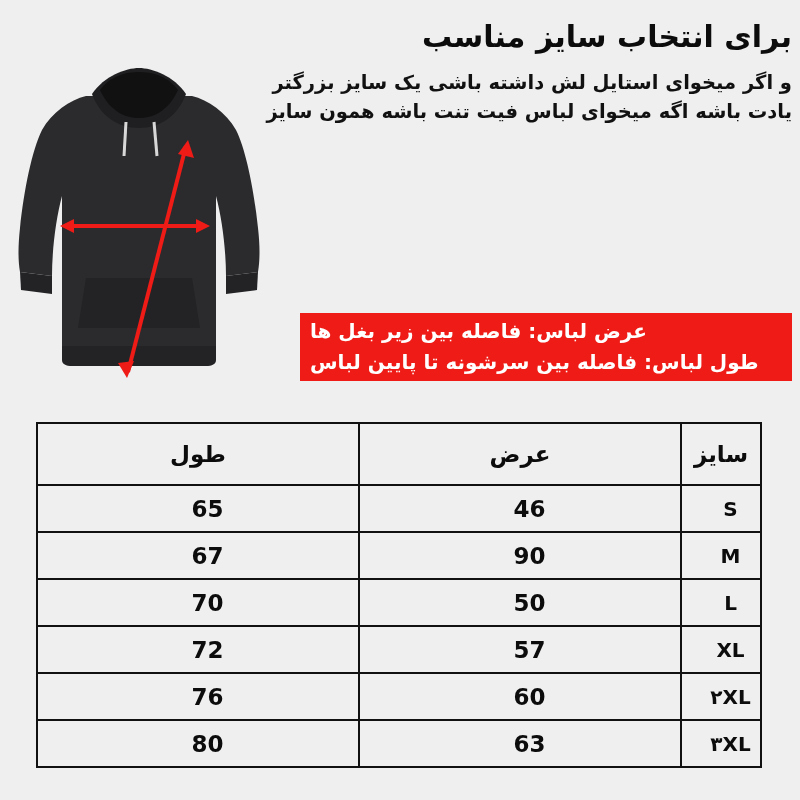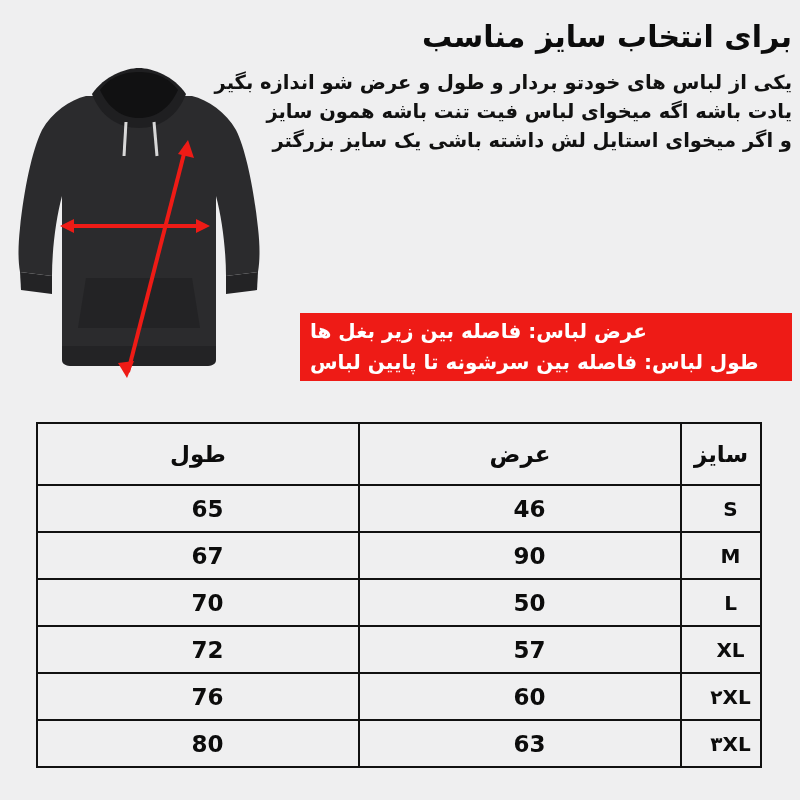--- a/index.html
+++ b/index.html
@@ -171,23 +171,22 @@
         <line x1="120" y1="312" x2="178" y2="86" stroke="#ee1b16" stroke-width="4"></line>
         <polygon points="180,80 170,94 186,98" fill="#ee1b16"></polygon>
         <polygon points="119,318 110,303 126,301" fill="#ee1b16"></polygon>
       </svg>
     </div>
 
     <div class="text-col">
       <div class="headline">برای انتخاب سایز مناسب</div>
 
       <div class="body-text">
-        <div>یکی از لباس های خودتو بردار و طول و عرض شو اندازه بگیر</div>
+        <div>و اگر میخوای استایل لش داشته باشی یک سایز بزرگتر</div>
         <div>یادت باشه اگه میخوای لباس فیت تنت باشه همون سایز</div>
-        <div>و اگر میخوای استایل لش داشته باشی یک سایز بزرگتر</div>
       </div>
 
     </div>
   </div>
 
   <div class="red-banner">
     <div>عرض لباس: فاصله بین زیر بغل ها</div>
     <div>طول لباس: فاصله بین سرشونه تا پایین لباس</div>
   </div>
 

